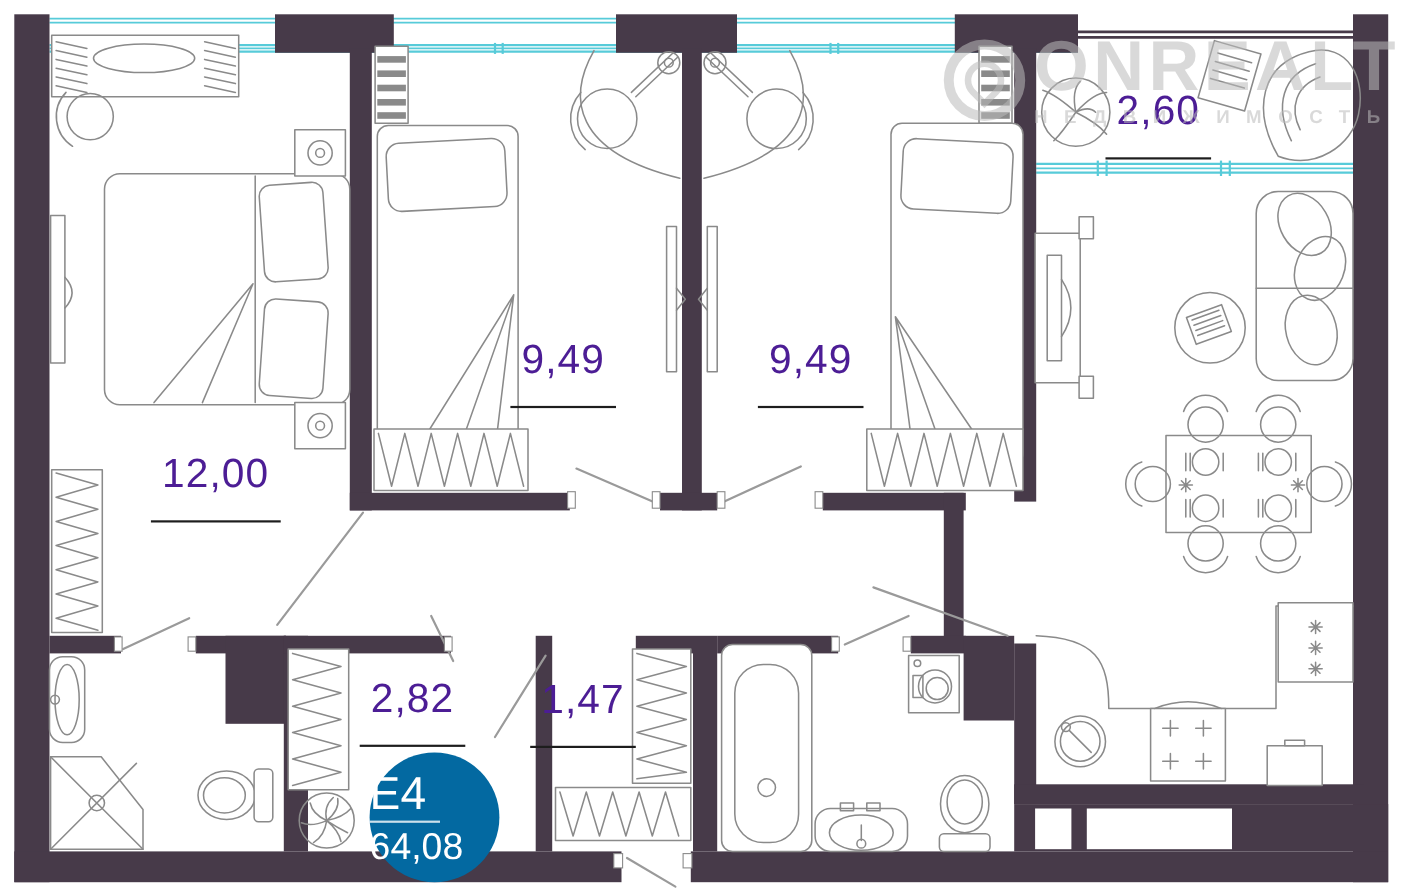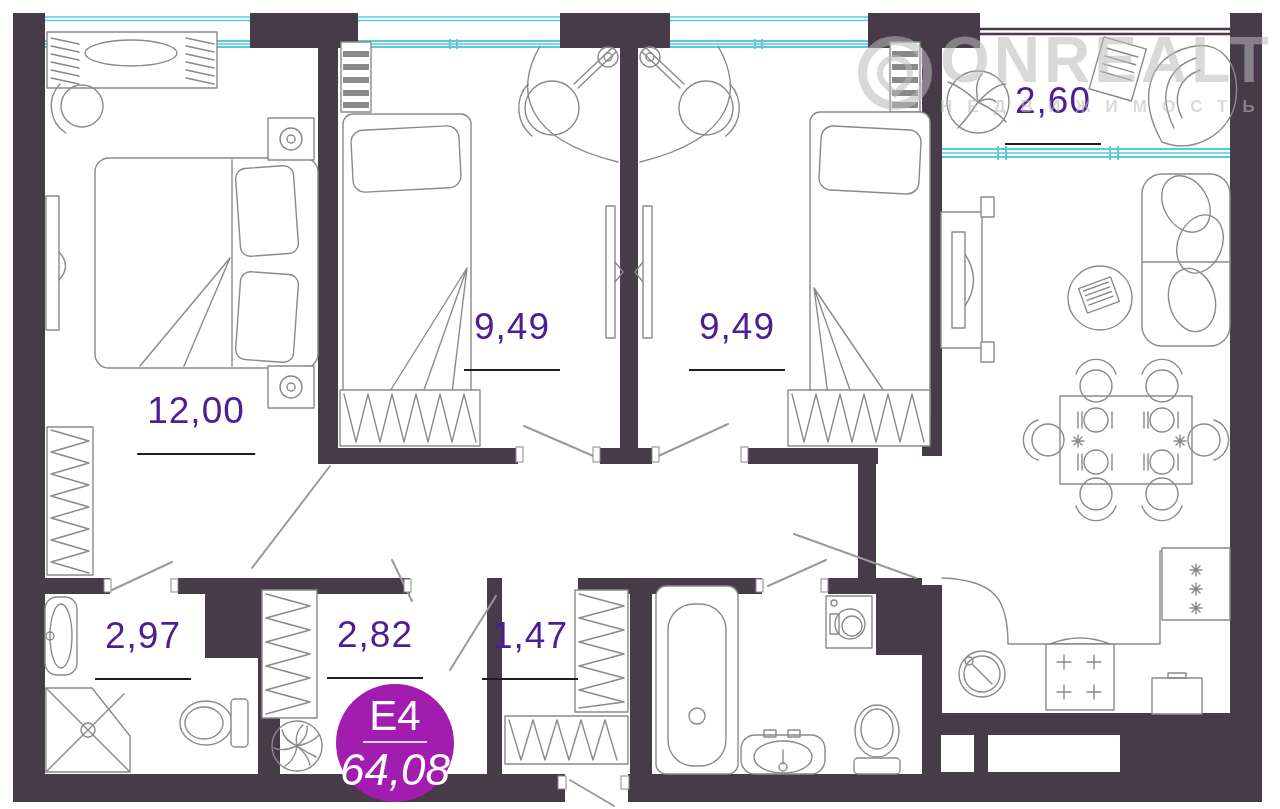--- a/index.html
+++ b/index.html
@@ -16,25 +16,25 @@
   .p{stroke:#473a49;stroke-width:2.5;fill:none;}
   .d{stroke:#9a9a9a;stroke-width:2;fill:none;stroke-linecap:round;}
   .j{fill:#ffffff;stroke:#8a8a8a;stroke-width:1;}
   .slot{fill:#ffffff;stroke:none;}
   
   .arealabel{position:absolute;z-index:2;transform:translateX(-50%);
      font-size:37px;letter-spacing:1px;color:#4c1d95;line-height:1;white-space:nowrap;
      border-bottom:2px solid #1d1d1d;padding:0 10px 24px;}
   
   .badge{position:absolute;left:336px;top:684px;width:118px;height:118px;border-radius:50%;
-     background:#a21caf;color:#fff;z-index:4;display:flex;flex-direction:column;
-     align-items:center;justify-content:center;}
+     background:#0369a1;color:#fff;z-index:4;display:flex;flex-direction:column;
+     justify-content:center;}
   .badge .unit{font-size:42px;line-height:1;}
   .badge .divider{width:64px;height:2px;background:rgba(255,255,255,.8);margin:4px 0 5px;}
-  .badge .area{font-size:44px;line-height:1;font-style:italic;}
+  .badge .area{font-size:34px;line-height:1;}
   
   .watermark{position:absolute;left:858px;top:28px;z-index:3;display:flex;align-items:flex-start;
      color:rgba(186,186,186,.55);font-weight:bold;pointer-events:none;}
   .wm-ring{flex:0 0 auto;width:74px;height:74px;border:9px solid rgba(186,186,186,.55);
      border-radius:50%;margin:8px 8px 0 0;box-sizing:border-box;}
   .wm-ring::after{content:"";display:block;width:24px;height:24px;margin:10px auto 0;
      border:6px solid rgba(186,186,186,.55);border-radius:50% 50% 50% 0;transform:rotate(-45deg);}
   .wm-brand{font-size:64px;letter-spacing:4px;line-height:1;}
   .wm-sub{font-size:17px;letter-spacing:15px;margin-top:5px;}
 </style>
@@ -313,25 +313,24 @@
     <rect class="j" x="104" y="579" width="7" height="13"></rect>
         <rect class="j" x="171" y="579" width="7" height="13"></rect>
     <rect class="j" x="404" y="579" width="7" height="13"></rect>
         <rect class="j" x="756" y="579" width="7" height="13"></rect>
     <rect class="j" x="821" y="579" width="7" height="13"></rect>
     <rect class="j" x="558" y="776" width="8" height="13"></rect>
         <rect class="j" x="621" y="776" width="8" height="13"></rect>
   </g>
 </svg>
 
-  <div class="arealabel" style="left:196px;top:392px">12,00</div>
+  <div class="arealabel" style="left:196px;top:412px">12,00</div>
   <div class="arealabel" style="left:512px;top:308px">9,49</div>
   <div class="arealabel" style="left:737px;top:308px">9,49</div>
   <div class="arealabel" style="left:1053px;top:82px">2,60</div>
-  <div class="arealabel" style="left:143px;top:617px">2,97</div>
   <div class="arealabel" style="left:375px;top:616px">2,82</div>
   <div class="arealabel" style="left:530px;top:617px">1,47</div>
 
   <div class="badge">
     <div class="unit">E4</div>
     <div class="divider"></div>
     <div class="area">64,08</div>
   </div>
 
   <div class="watermark">

